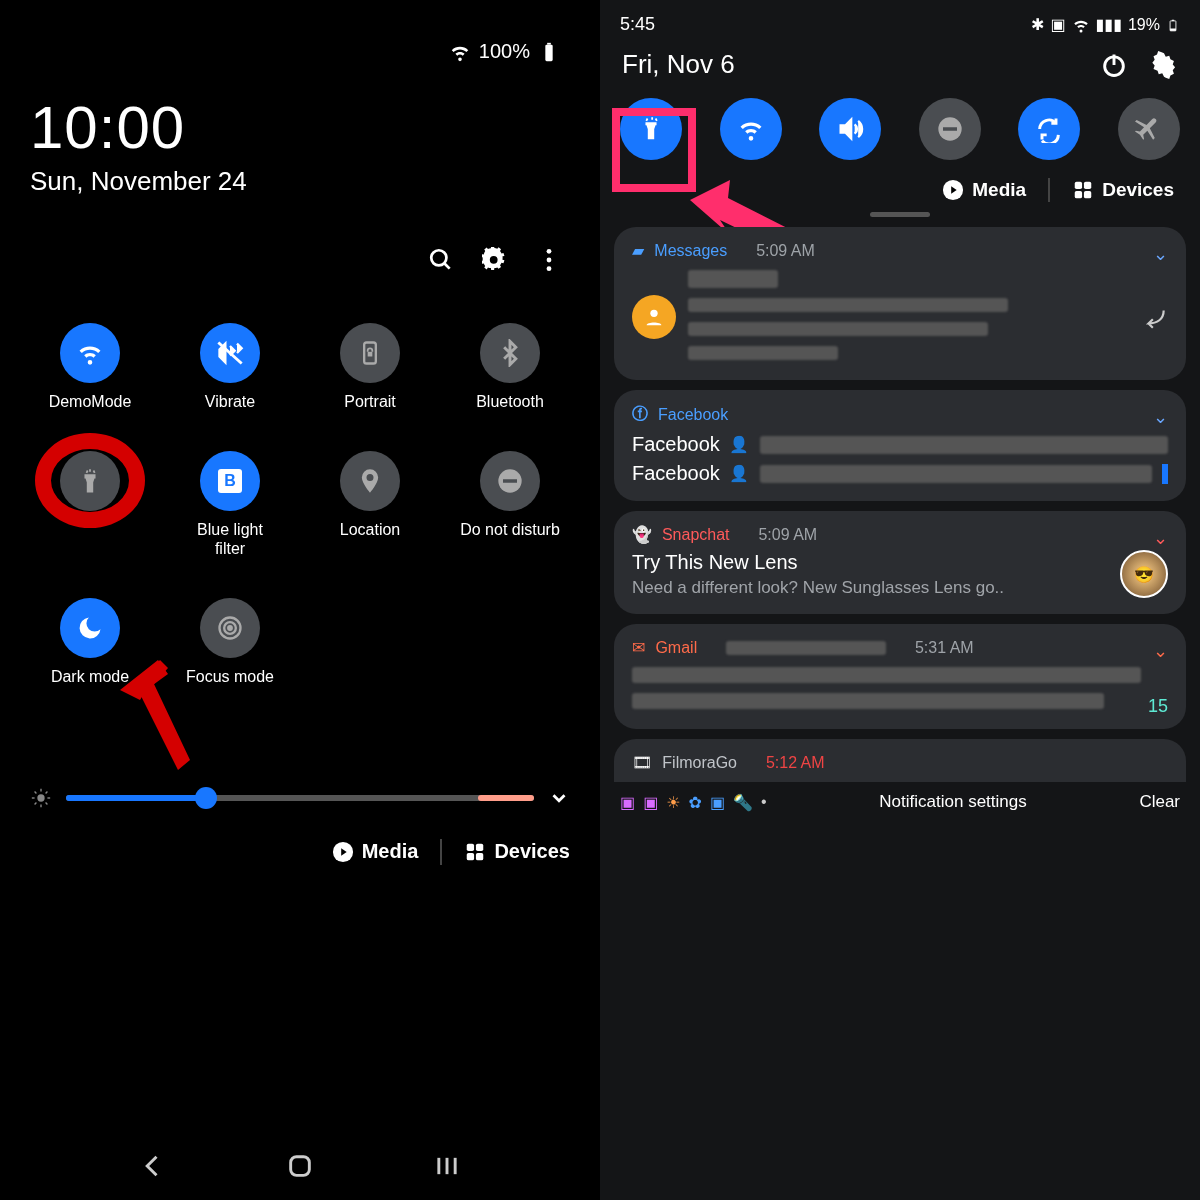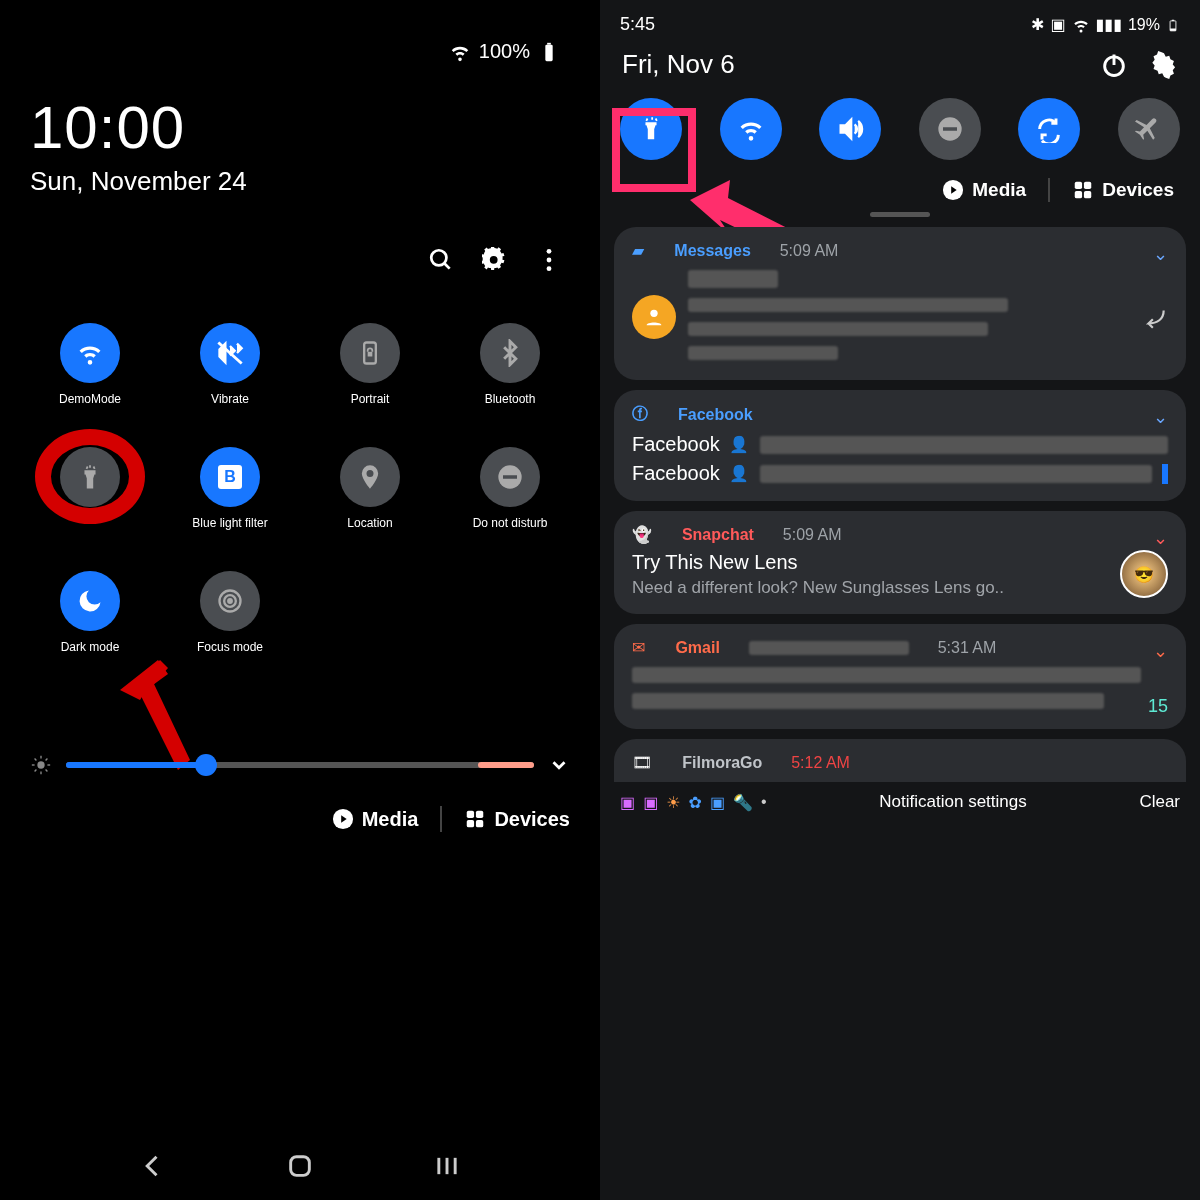--- a/index.html
+++ b/index.html
@@ -23,21 +23,21 @@
   .l-status{display:flex;justify-content:flex-end;align-items:center;gap:8px;padding:40px 40px 0 0;font-size:20px;}
   .l-clock{font-size:60px;font-weight:300;padding:30px 0 4px 30px;letter-spacing:1px;}
   .l-date{font-size:26px;padding:0 0 0 30px;}
   .l-actions{display:flex;justify-content:flex-end;gap:28px;padding:50px 38px 10px 0;}
   .l-actions svg,.dots{width:26px;height:26px;}
   .qs-grid{display:grid;grid-template-columns:repeat(4,1fr);gap:40px 0;padding:40px 20px 10px 20px;}
   .qs{display:flex;flex-direction:column;align-items:center;gap:10px;position:relative;}
   .qs .circle{width:60px;height:60px;border-radius:50%;display:flex;align-items:center;justify-content:center;}
   .qs.on .circle{background:var(--active);}  
   .qs.off .circle{background:var(--inactive);}
-  .qs .label{font-size:12px;text-align:center;line-height:1.15;max-width:100px;}
+  .qs .label{font-size:16px;text-align:center;line-height:1.15;max-width:100px;}
   .hl-ring{position:absolute;top:-18px;left:50%;transform:translateX(-50%);width:110px;height:95px;border:16px solid var(--red);border-radius:50%;box-sizing:border-box;}
   .red-arrow{position:absolute;left:120px;top:660px;width:70px;height:130px;}
   .slider-row{display:flex;align-items:center;gap:14px;padding:90px 30px 0 30px;}
   .slider-track{flex:1;height:6px;background:#555;border-radius:3px;position:relative;}
   .slider-fill{position:absolute;left:0;top:0;height:100%;width:30%;background:var(--active);border-radius:3px;}
   .slider-accent{position:absolute;right:0;top:0;height:100%;width:12%;background:#ff9d8a;border-radius:3px;}
   .slider-thumb{position:absolute;top:50%;left:30%;transform:translate(-50%,-50%);width:22px;height:22px;border-radius:50%;background:var(--active);}
   .bottom-links{display:flex;justify-content:flex-end;align-items:center;gap:22px;padding:30px 30px 0 0;font-size:20px;font-weight:600;}
   .bottom-links .sep{width:2px;height:26px;background:#444;}
   .navbar{position:absolute;bottom:20px;left:0;right:0;display:flex;justify-content:space-around;align-items:center;padding:0 80px;}
@@ -53,21 +53,21 @@
   .r-qs.off{background:var(--inactive);}
   .pink-box{position:absolute;top:108px;left:12px;width:84px;height:84px;border:8px solid var(--pink);box-sizing:border-box;}
   .pink-arrow{position:absolute;top:180px;left:90px;}
   .r-links{display:flex;justify-content:flex-end;align-items:center;gap:22px;padding:10px 26px 4px 0;font-size:19px;font-weight:600;}
   .r-links .sep{width:2px;height:24px;background:#444;}
   .drag-handle{width:60px;height:5px;border-radius:3px;background:#555;margin:6px auto 10px auto;}
   .notif-list{display:flex;flex-direction:column;gap:10px;padding:0 14px;}
   .card{background:var(--card);border-radius:22px;padding:14px 18px 16px 18px;position:relative;}
   .card.flat-bottom{border-bottom-left-radius:0;border-bottom-right-radius:0;}
   .card-head{display:flex;align-items:center;gap:10px;font-size:16px;}
-  .app-name{font-weight:700;margin-left:20px;}
+  .app-name{font-weight:400;}
   .chev{position:absolute;right:18px;top:16px;color:#6aa7ff;font-size:18px;}
   .sub-row{display:flex;align-items:center;gap:12px;margin-top:10px;}
   .avatar{width:44px;height:44px;border-radius:50%;background:#f5a623;display:flex;align-items:center;justify-content:center;}
   .blur{background:#555;border-radius:3px;height:14px;filter:blur(1px);display:inline-block;}
   .notif-title{font-size:20px;color:#fff;}
   .notif-body{color:var(--muted);font-size:17px;margin-top:4px;}
   .notif-foot{display:flex;justify-content:space-between;align-items:center;padding:10px 20px;font-size:17px;}
   .mini-icons{display:flex;gap:8px;align-items:center;font-size:16px;}
   .gmail-badge{position:absolute;right:18px;bottom:12px;color:#5eead4;font-size:18px;}
   svg{display:block;}

